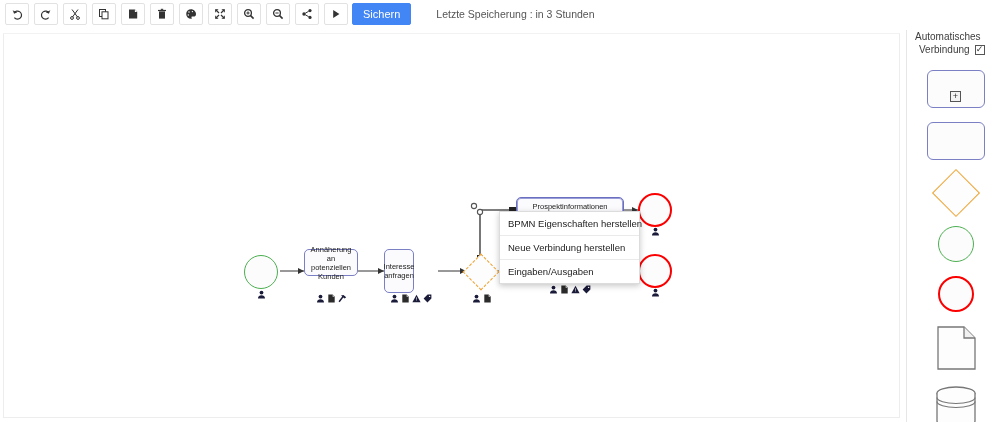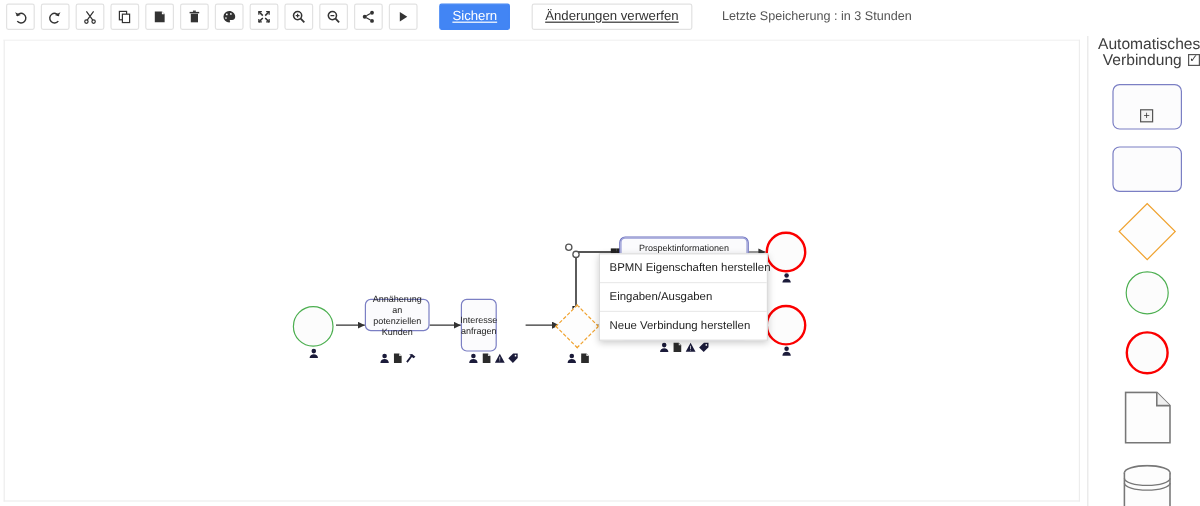--- a/index.html
+++ b/index.html
@@ -21,24 +21,24 @@
   }
   .tbtn{
     width:24px;height:22px;margin-left:5px;
     background:#fff;border:1px solid #e2e2e2;border-radius:2px;
     display:flex;align-items:center;justify-content:center;
     box-sizing:border-box;
     color:#333;
   }
   .tbtn svg{display:block;}
   .txt-btn{
-    height:22px;margin-left:18px;padding:0 10px;
+    height:22px;margin-left:4px;padding:0 10px;
     border:1px solid #e2e2e2;border-radius:2px;background:#fff;
     display:flex;align-items:center;justify-content:center;
-    font-size:11px;color:#333;box-sizing:border-box;white-space:nowrap;text-decoration:underline;
+    font-size:11px;color:#333;box-sizing:border-box;white-space:nowrap;
   }
   .txt-btn.primary{background:#4285f4;border-color:#4285f4;color:#fff;}
   .save-note{margin-left:25px;font-size:10.5px;color:#555;white-space:nowrap;}
 
   
   .canvas{
     position:absolute;left:3px;top:33px;
     width:897px;height:385px;
     background:#fff;
     border:1px solid #ededed;
@@ -92,21 +92,21 @@
   }
   .ctx-item:last-child{border-bottom:none;}
 
   
   .sidebar{
     position:absolute;left:906px;top:30px;width:94px;height:392px;
     border-left:1px solid #e6e6e6;
     box-sizing:border-box;
     padding-left:4px;
   }
-  .sb-label{font-size:13px;color:#3d3d3d;line-height:13px;padding-left:4px;}
+  .sb-label{font-size:10px;color:#3d3d3d;line-height:13px;padding-left:4px;}
   .sb-label-row{display:flex;align-items:center;gap:5px;}
   .chk{
     width:10px;height:10px;border:1px solid #555;box-sizing:border-box;
     display:flex;align-items:center;justify-content:center;
     font-size:9px;line-height:9px;color:#333;background:#fff;
   }
   .palette{margin-top:14px;display:flex;flex-direction:column;align-items:center;gap:14px;}
   .p-item{display:flex;align-items:center;justify-content:center;}
   .p-rect{
     width:58px;height:38px;border:1.5px solid #7b7fc4;border-radius:6px;
@@ -239,21 +239,20 @@
 
   <div class="tbtn">
     <span>
       <svg width="12" height="12" viewBox="0 0 12 12">
           <path d="M3.2 2 9.4 6 3.2 10z" fill="#333"></path>
         </svg>
     </span>
   </div>
 
   <div class="txt-btn primary">Sichern</div>
-  <div class="txt-btn">Änderungen verwerfen</div>
   <div class="save-note">Letzte Speicherung : in 3 Stunden</div>
 </div>
 
 <div class="canvas">
 
   <svg class="canvas-svg" width="897" height="385">
     <defs>
       <marker id="arr" markerWidth="7" markerHeight="7" refX="6" refY="3" orient="auto">
         <path d="M0 0 L6 3 L0 6 z" fill="#333"></path>
       </marker>
@@ -408,22 +407,22 @@
         <svg width="9" height="9" viewBox="0 0 9 9">
           <circle cx="4.5" cy="2.6" r="1.9" fill="#1b1b3a"></circle>
           <path d="M1 8.4c0-2 1.6-3.2 3.5-3.2S8 6.4 8 8.4z" fill="#1b1b3a"></path>
         </svg>
       </span>
   </div>
 </div>
 
 <div class="ctx-menu">
   <div class="ctx-item">BPMN Eigenschaften herstellen</div>
+  <div class="ctx-item">Neue Verbindung herstellen</div>
   <div class="ctx-item">Eingaben/Ausgaben</div>
-  <div class="ctx-item">Neue Verbindung herstellen</div>
 </div>
 
 <div class="sidebar">
   <div class="sb-label">Automatisches</div>
   <div class="sb-label-row" style="padding-left:4px;">
     <span class="sb-label">Verbindung</span>
     <span class="chk">✓</span>
   </div>
 
   <div class="palette">

